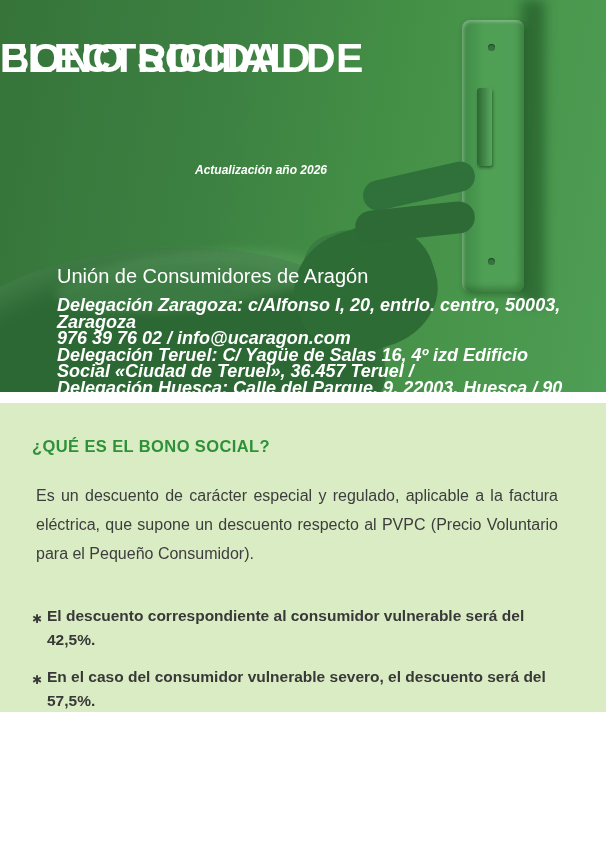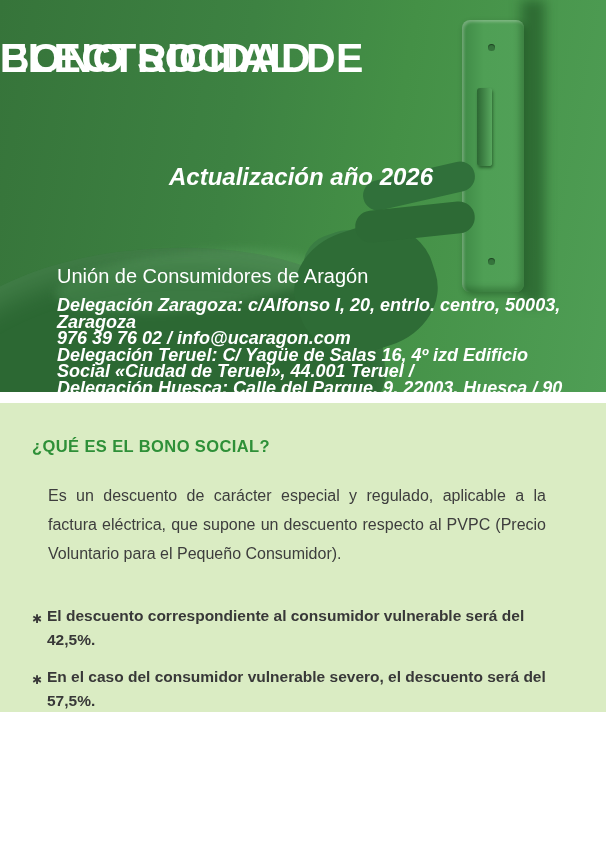--- a/index.html
+++ b/index.html
@@ -28,32 +28,32 @@
   .palm{left:295px;top:228px;width:142px;height:122px;background:#2e6c36;border-radius:45%;transform:rotate(-18deg);}
   .finger-index{left:362px;top:171px;width:114px;height:30px;background:#30703a;border-radius:16px;transform:rotate(-13deg);}
   .finger-middle{left:355px;top:206px;width:120px;height:32px;background:#2d6a35;border-radius:16px;transform:rotate(-6deg);}
   .vignette{left:0;top:0;right:0;bottom:0;
         background:radial-gradient(ellipse at 0% 105%, rgba(8,44,14,.55), transparent 55%),
                    radial-gradient(ellipse at 100% 15%, rgba(255,255,255,.05), transparent 40%);}
 
   .hero-title{left:0;top:32px;width:522px;text-align:center;color:#ffffff;
         font-size:41px;font-weight:700;line-height:53px;letter-spacing:0.5px;}
   .hero-subtitle{left:0;top:163px;width:522px;text-align:center;color:#ffffff;
-        font-size:24px;font-weight:700;font-style:italic;margin-left:40px;}
+        font-size:12px;font-weight:700;font-style:italic;}
   .contact{left:57px;top:265px;color:#ffffff;width:520px;}
   .contact-org{position:static;font-size:20px;font-weight:400;margin:0 0 9px 0;}
   .contact-line{position:static;font-size:18px;font-style:italic;font-weight:700;line-height:16.5px;}
 
   
   .gap{width:606px;height:11px;background:#ffffff;}
 
   
   .info{width:606px;height:382px;background:#daecc3;box-sizing:border-box;padding:34px 44px 0 32px;}
   .info-heading{margin:0;color:#2e9038;font-size:16.5px;font-weight:700;letter-spacing:.4px;}
-  .para{font-size:16px;line-height:29px;color:#3d3d3d;text-align:justify;margin:16px;}
+  .para{font-size:16px;line-height:29px;color:#3d3d3d;text-align:justify;margin:4px;}
   .p1{margin-top:25px;}
   .p2{margin-top:28px;}
   .para b{color:#353535;}
   .bullets{margin-top:36px;}
   .bullet{position:relative;padding-left:15px;font-weight:700;font-size:15.5px;line-height:24px;
         color:#383838;margin-bottom:13px;}
   .bullet .marker{position:absolute;left:0;top:3px;font-weight:400;font-size:12px;color:#383838;}
 
   
   .footer{width:606px;height:82px;background:#ffffff;display:flex;justify-content:center;align-items:flex-start;}
@@ -88,21 +88,21 @@
     <div class="hero-title">
       <div>BONO SOCIAL DE</div>
       <div>ELECTRICIDAD</div>
     </div>
     <div class="hero-subtitle">Actualización año 2026</div>
 
     <div class="contact">
       <div class="contact-org">Unión de Consumidores de Aragón</div>
       <div class="contact-line">Delegación Zaragoza: c/Alfonso I, 20, entrlo. centro, 50003, Zaragoza</div>
       <div class="contact-line">976 39 76 02 / info@ucaragon.com</div>
-      <div class="contact-line">Delegación Teruel: C/ Yagüe de Salas 16, 4º izd Edificio Social «Ciudad de Teruel», 44.001 Teruel /</div>
+      <div class="contact-line">Delegación Teruel: C/ Yagüe de Salas 16, 4º izd Edificio Social «Ciudad de Teruel», 36.457 Teruel /</div>
       <div class="contact-line">Delegación Huesca: Calle del Parque, 9. 22003, Huesca  / 90 39 76 02 / info@ucaragon.com</div>
     </div>
   </div>
 
   <div class="gap"></div>
 
   <div class="info">
     <h2 class="info-heading">¿QUÉ ES EL BONO SOCIAL?</h2>
 
     <p class="para p1">Es un descuento de carácter especial y regulado, aplicable a la factura eléctrica, que supone un descuento respecto al PVPC (Precio Voluntario para el Pequeño Consumidor).</p>

